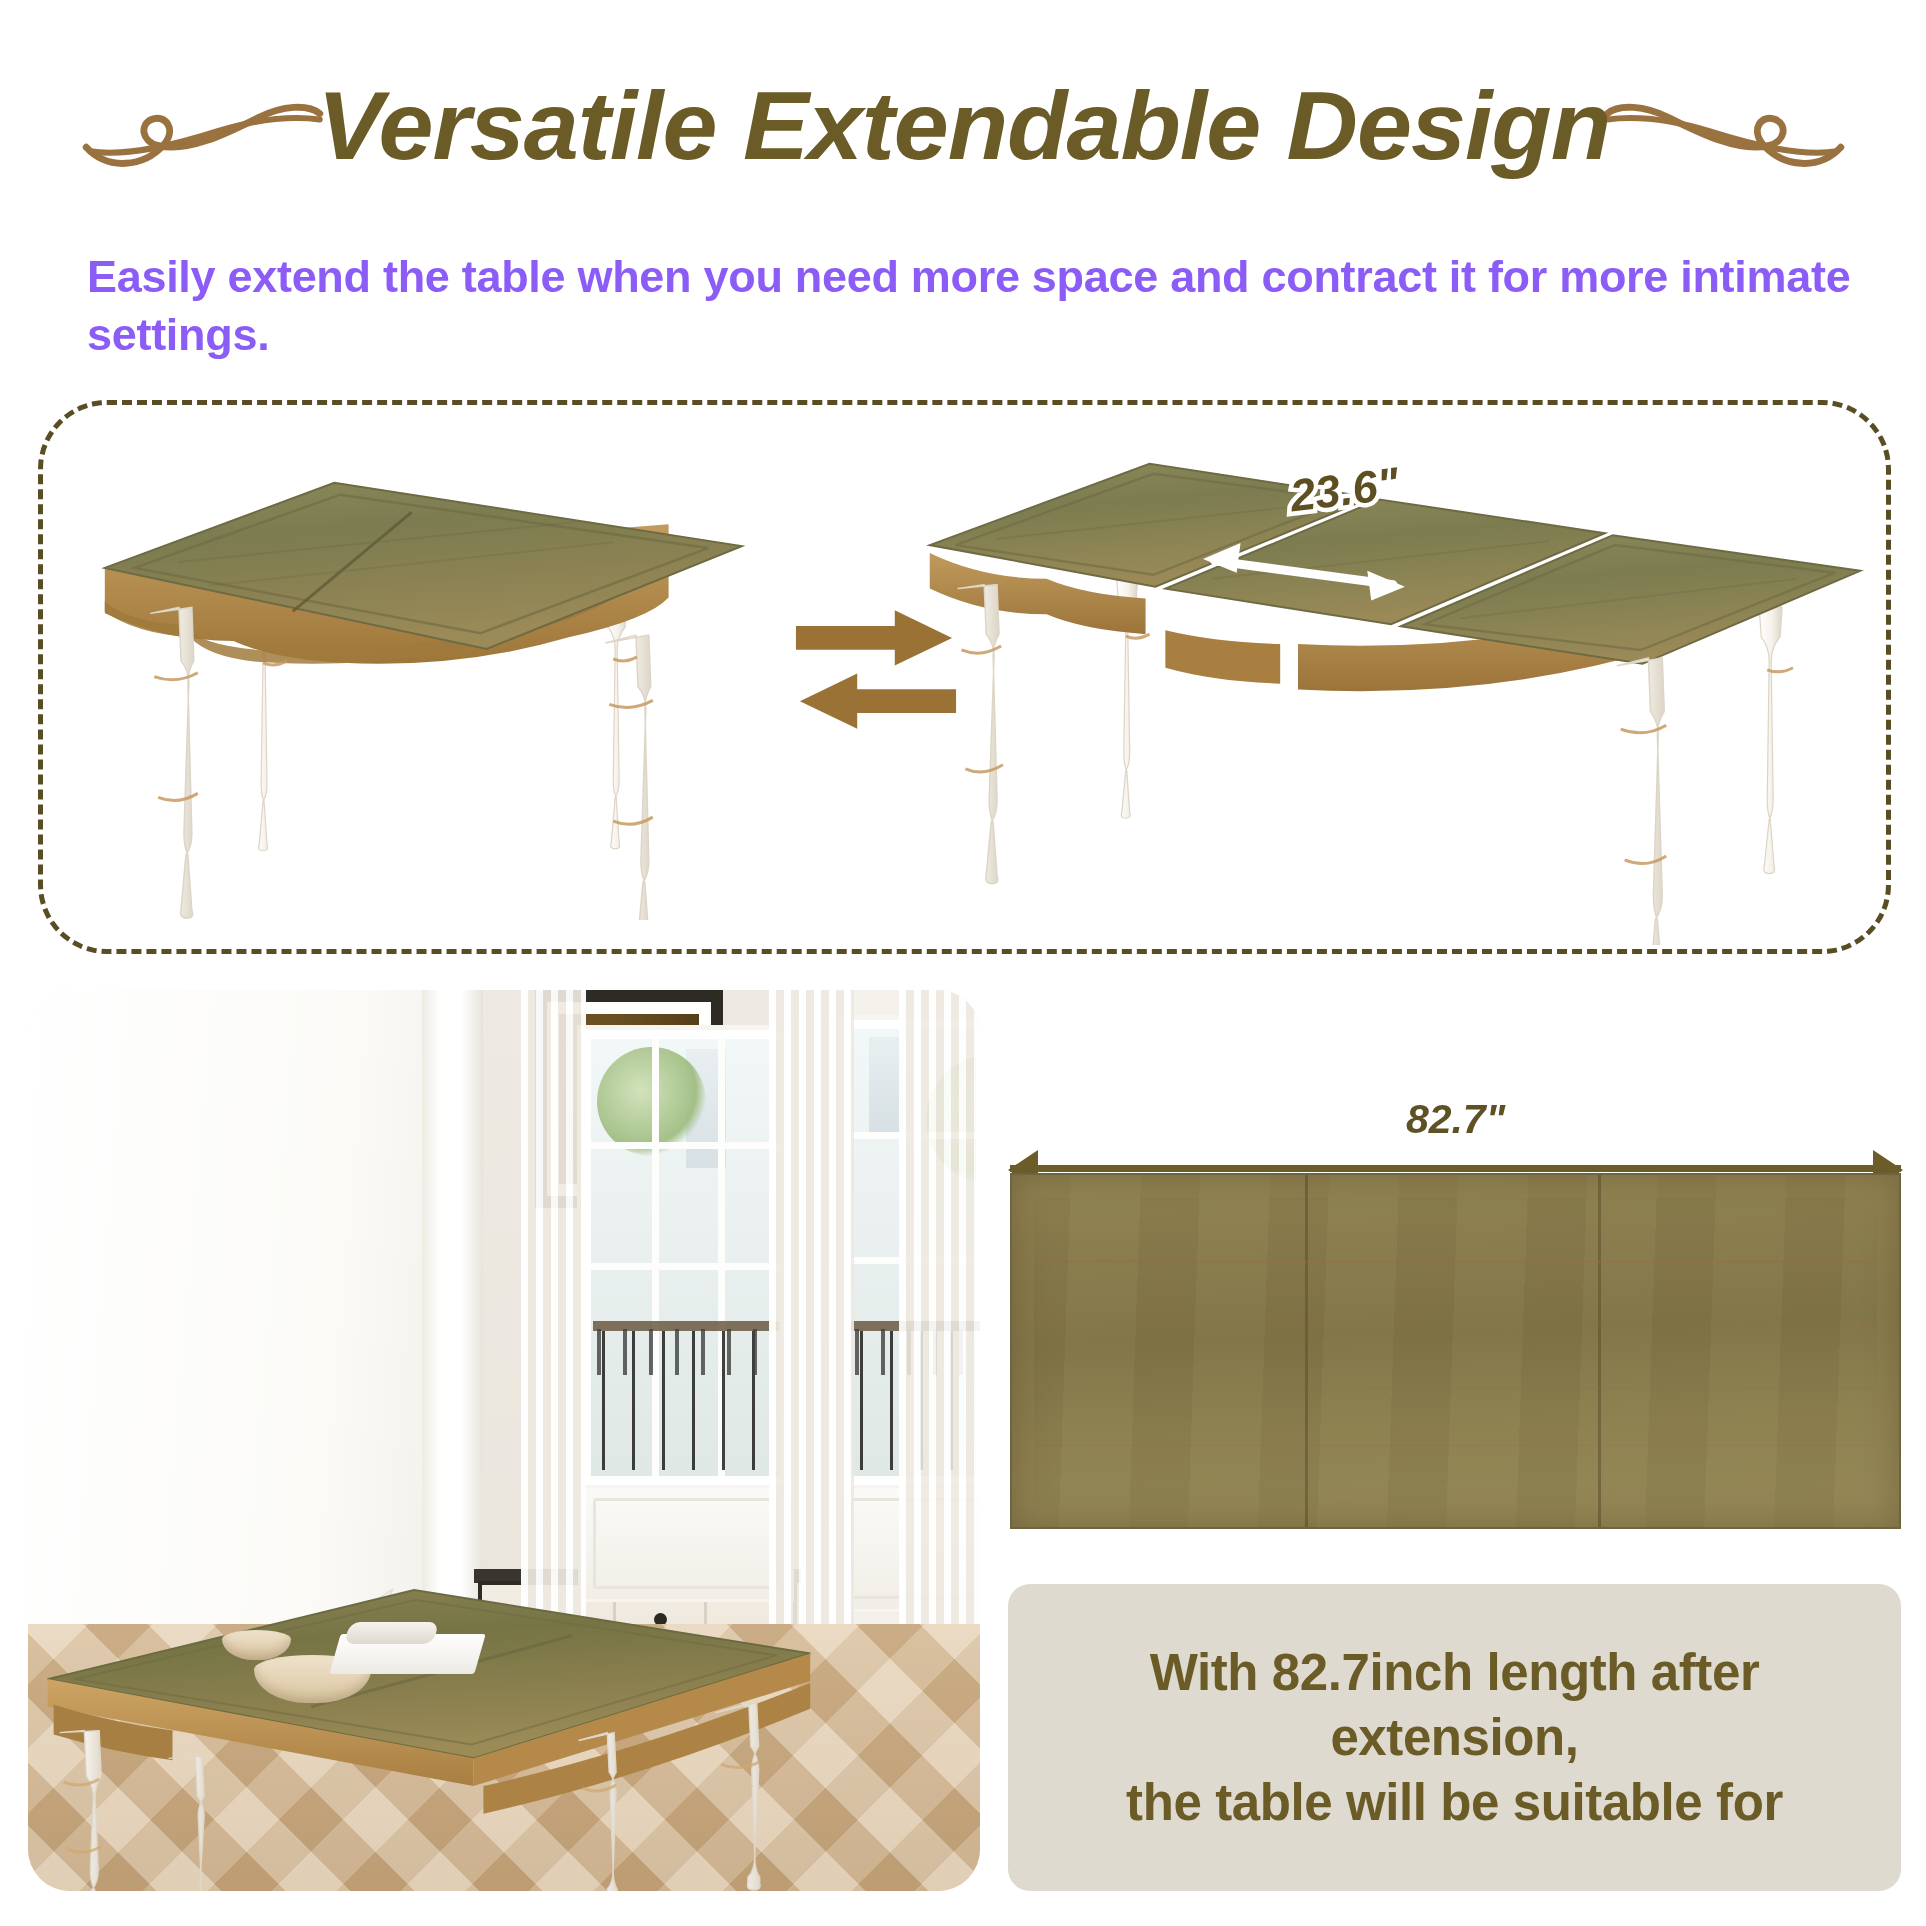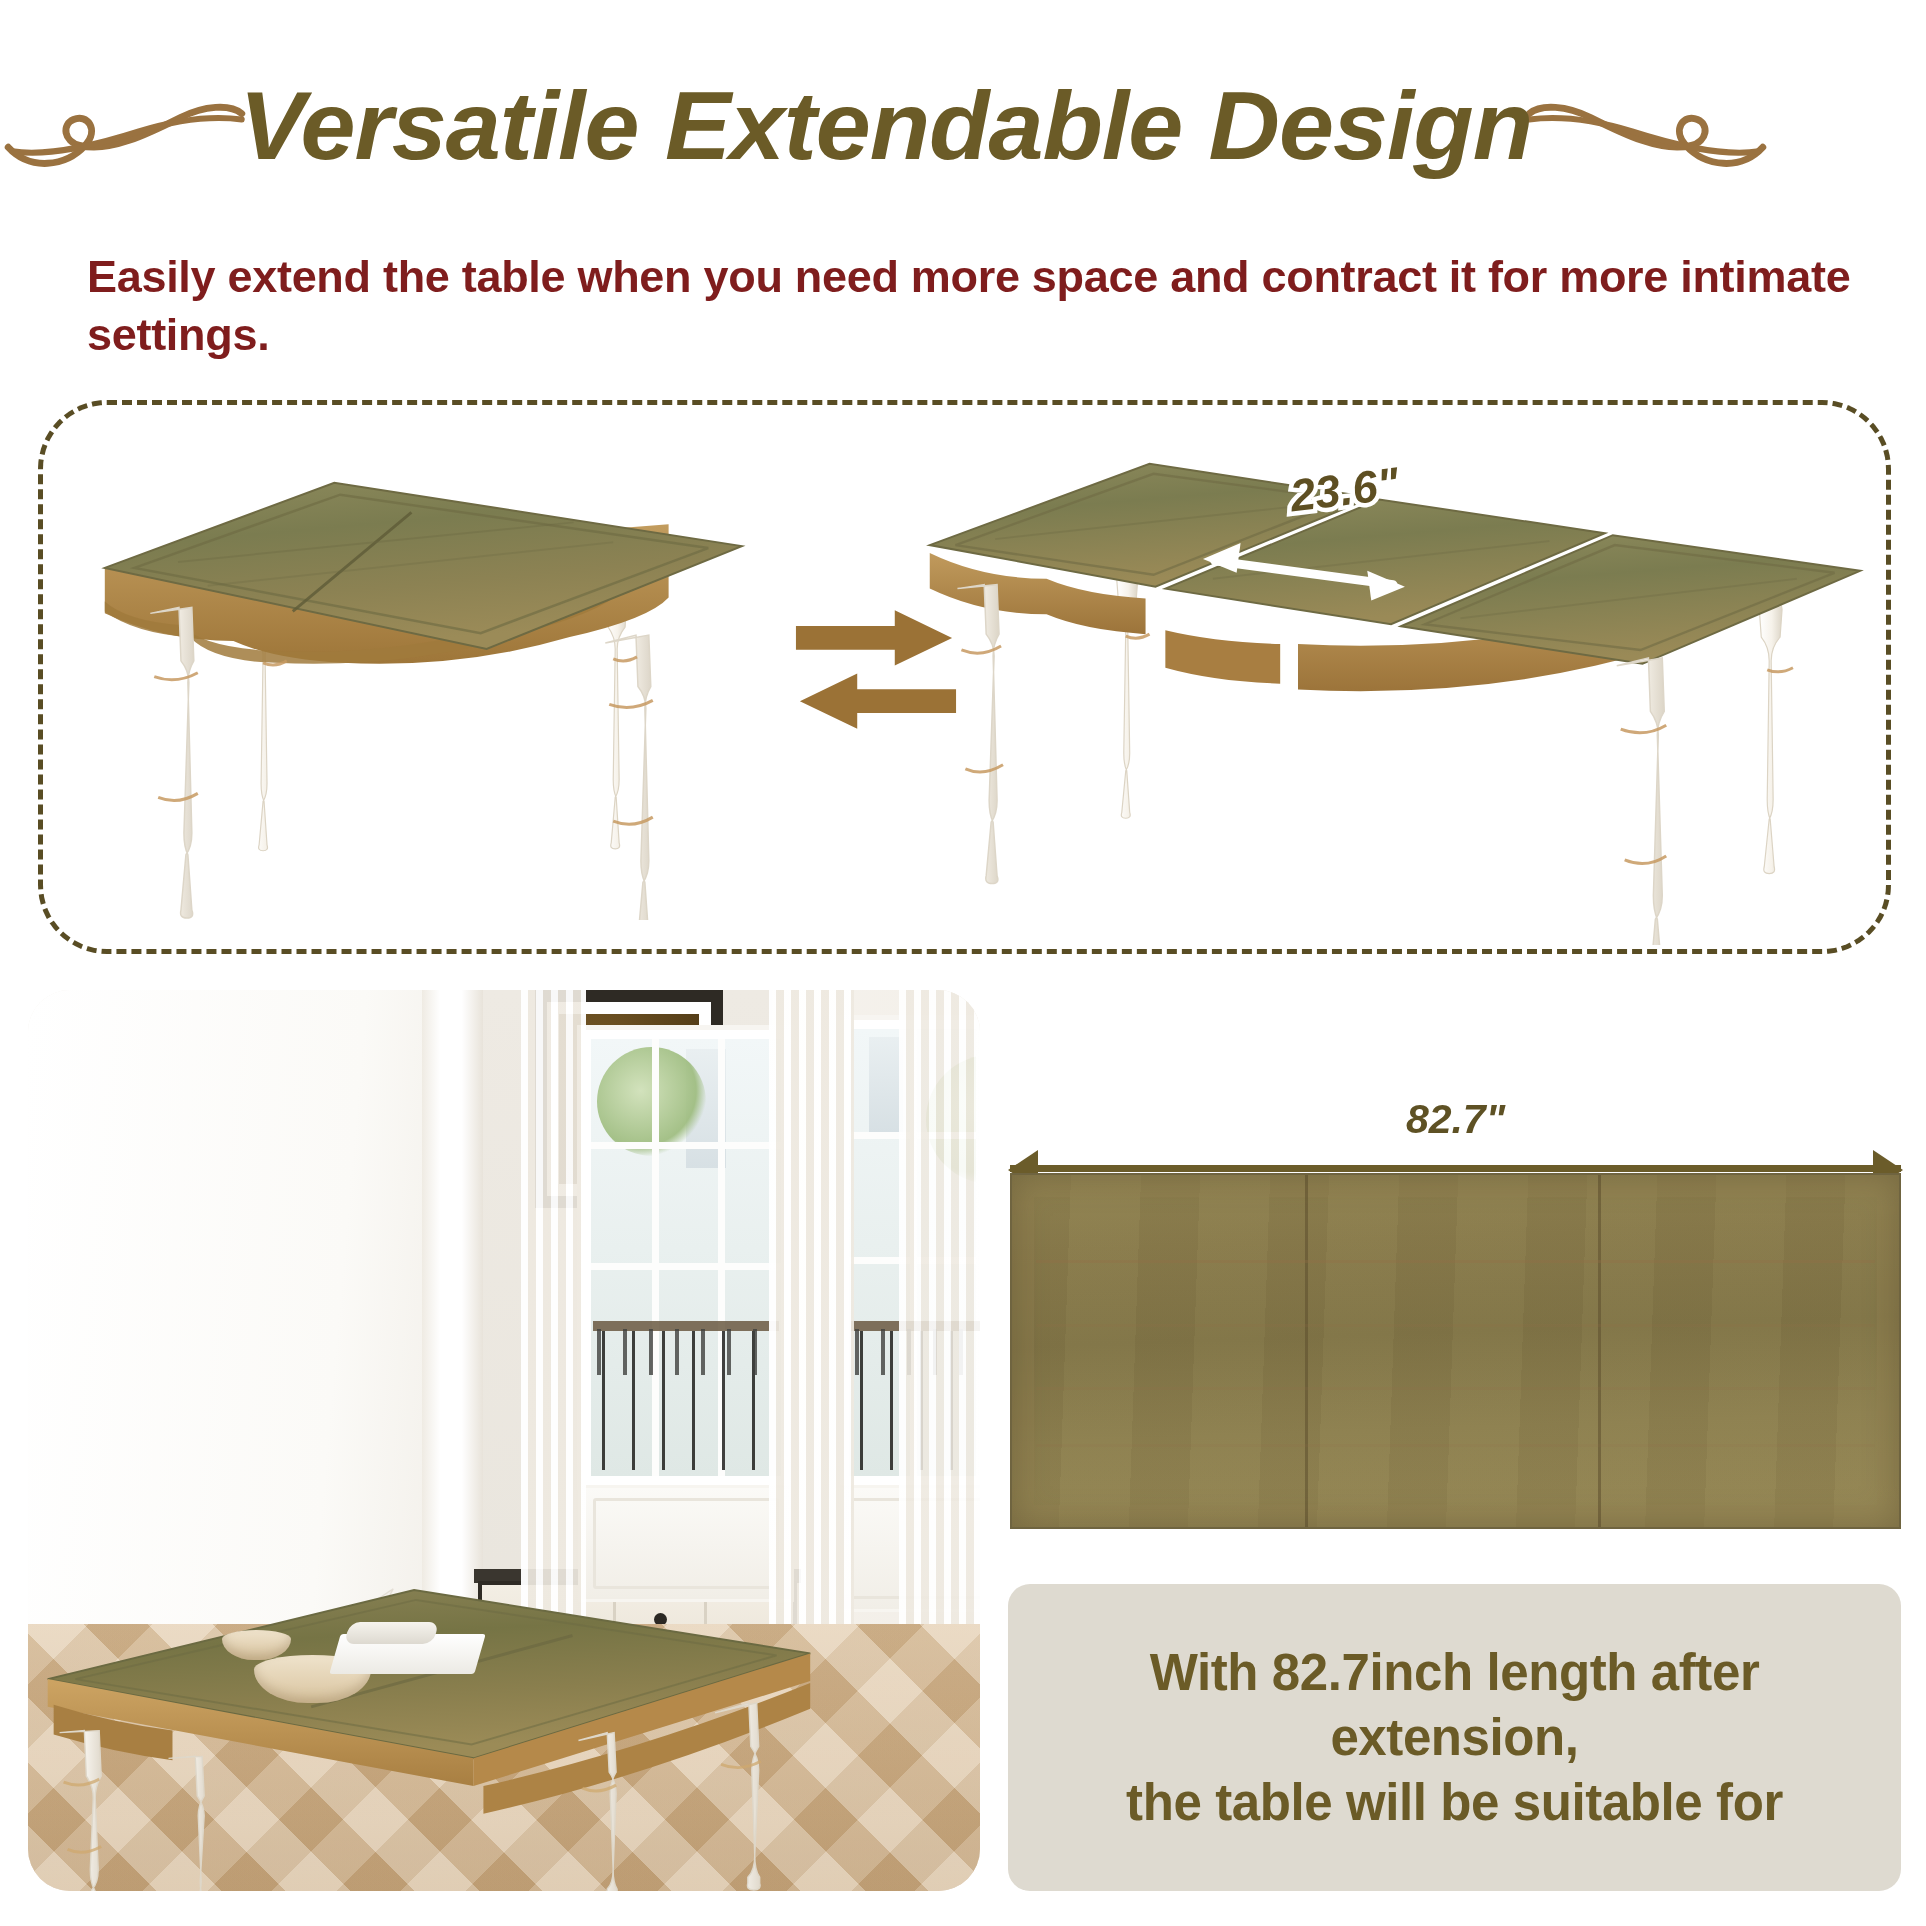--- a/index.html
+++ b/index.html
@@ -9,31 +9,31 @@
     font-family:"Liberation Sans", sans-serif;
     overflow:hidden;
     position:relative;
   }
   .stage{position:relative;width:1927px;height:1927px;}
 
   
   .header{position:absolute;left:0;top:0;width:1927px;height:376px;}
   .title-row{
     position:absolute;left:0;top:71px;width:1927px;height:109px;
-    display:flex;align-items:center;gap:10px;
+    display:flex;align-items:center;justify-content:center;gap:10px;
   }
   .flourish{flex:0 0 auto;}
   .page-title{
     font-size:96px;line-height:1;font-weight:bold;font-style:italic;
     color:#6b5b27;letter-spacing:-1px;white-space:nowrap;
     transform:scaleX(1.03);
   }
   .subtitle{
     position:absolute;left:87px;top:248px;width:1772px;
-    font-size:45px;line-height:1.28;font-weight:bold;color:#7f1d1d;
+    font-size:45px;line-height:1.28;font-weight:bold;color:#8b5cf6;
     letter-spacing:-0.3px;
   }
 
   
   .dashed-panel{
     position:absolute;left:38px;top:400px;
     width:1853px;height:554px;
     border:5px dashed #594d24;
     border-radius:69px;
     box-sizing:border-box;

